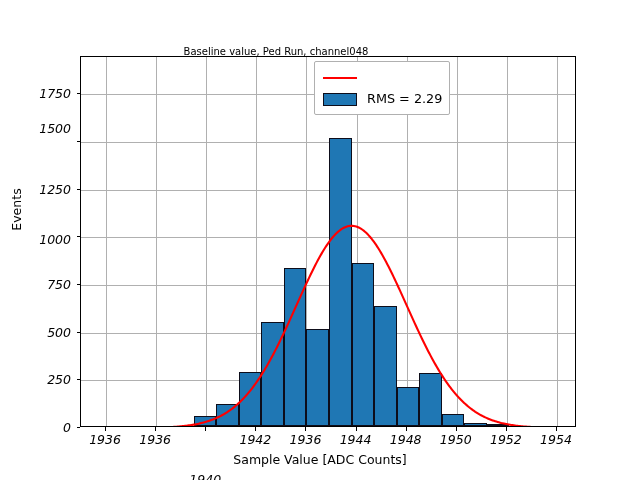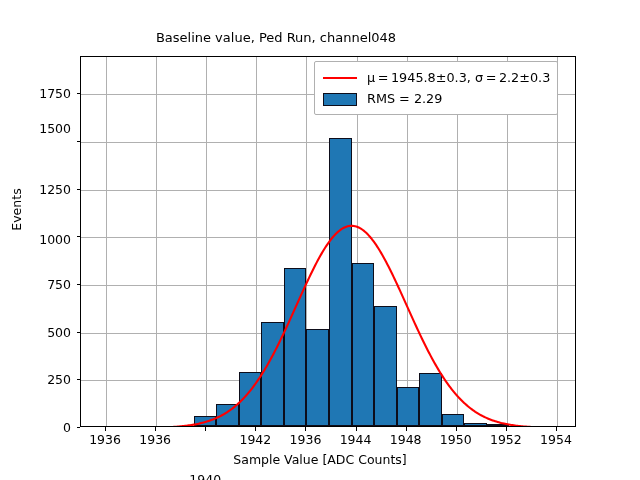--- a/index.html
+++ b/index.html
@@ -6,22 +6,22 @@
   body{
     width:640px;height:480px;
     background:#ffffff;
     font-family:"DejaVu Sans", sans-serif;
     overflow:hidden;
   }
   #figure{position:relative;width:640px;height:480px;background:#ffffff;}
 
   
   #chart-title{
-    position:absolute;left:0;top:30px;width:552px;
-    text-align:center;font-size:13px;color:#000;
+    position:absolute;left:0;top:46px;width:552px;
+    text-align:center;font-size:10px;color:#000;
   }
 
   
   #plot-area{
     position:absolute;left:80px;top:56px;width:496px;height:371px;
     border:1.1px solid #000;box-sizing:border-box;background:#fff;
     overflow:hidden;
   }
   .gridline{position:absolute;background:#b0b0b0;}
   .gridline.v{width:1px;top:0;bottom:0;}
@@ -36,21 +36,21 @@
     box-sizing:border-box;
   }
 
   
   #fit-curve{position:absolute;left:0;top:0;width:496px;height:371px;overflow:visible;}
 
   
   .tick{position:absolute;background:#000;}
   .tick.x{width:1px;height:3.5px;top:427px;}
   .tick.y{height:1px;width:3.5px;left:76.5px;}
-  .tick-label{position:absolute;font-size:12.5px;color:#000;white-space:nowrap;}
+  .tick-label{position:absolute;font-size:12.5px;color:#000;white-space:nowrap;font-style:italic;}
   .tick-label.x{top:432px;transform:translateX(-50%);text-align:center;}
   .tick-label.y{left:0;width:71px;text-align:right;transform:translateY(-50%);}
 
   
   #xlabel{
     position:absolute;left:0;top:452px;width:640px;
     text-align:center;font-size:12.5px;color:#000;
   }
   #ylabel{
     position:absolute;left:-84px;top:202px;width:200px;
@@ -166,21 +166,20 @@
     </div>
 
   <div id="xlabel">Sample Value [ADC Counts]</div>
   <div id="ylabel">Events</div>
 
   <div id="legend">
     <div class="legend-row">
       <span class="legend-key">
         <span class="legend-line"></span>
       </span>
-      <span class="legend-text">μ = 1945.8±0.3, σ = 2.2±0.3</span>
     </div>
     <div class="legend-row">
       <span class="legend-key">
         <span class="legend-patch"></span>
       </span>
       <span class="legend-text">RMS = 2.29</span>
     </div>
   </div>
 
 </div>

